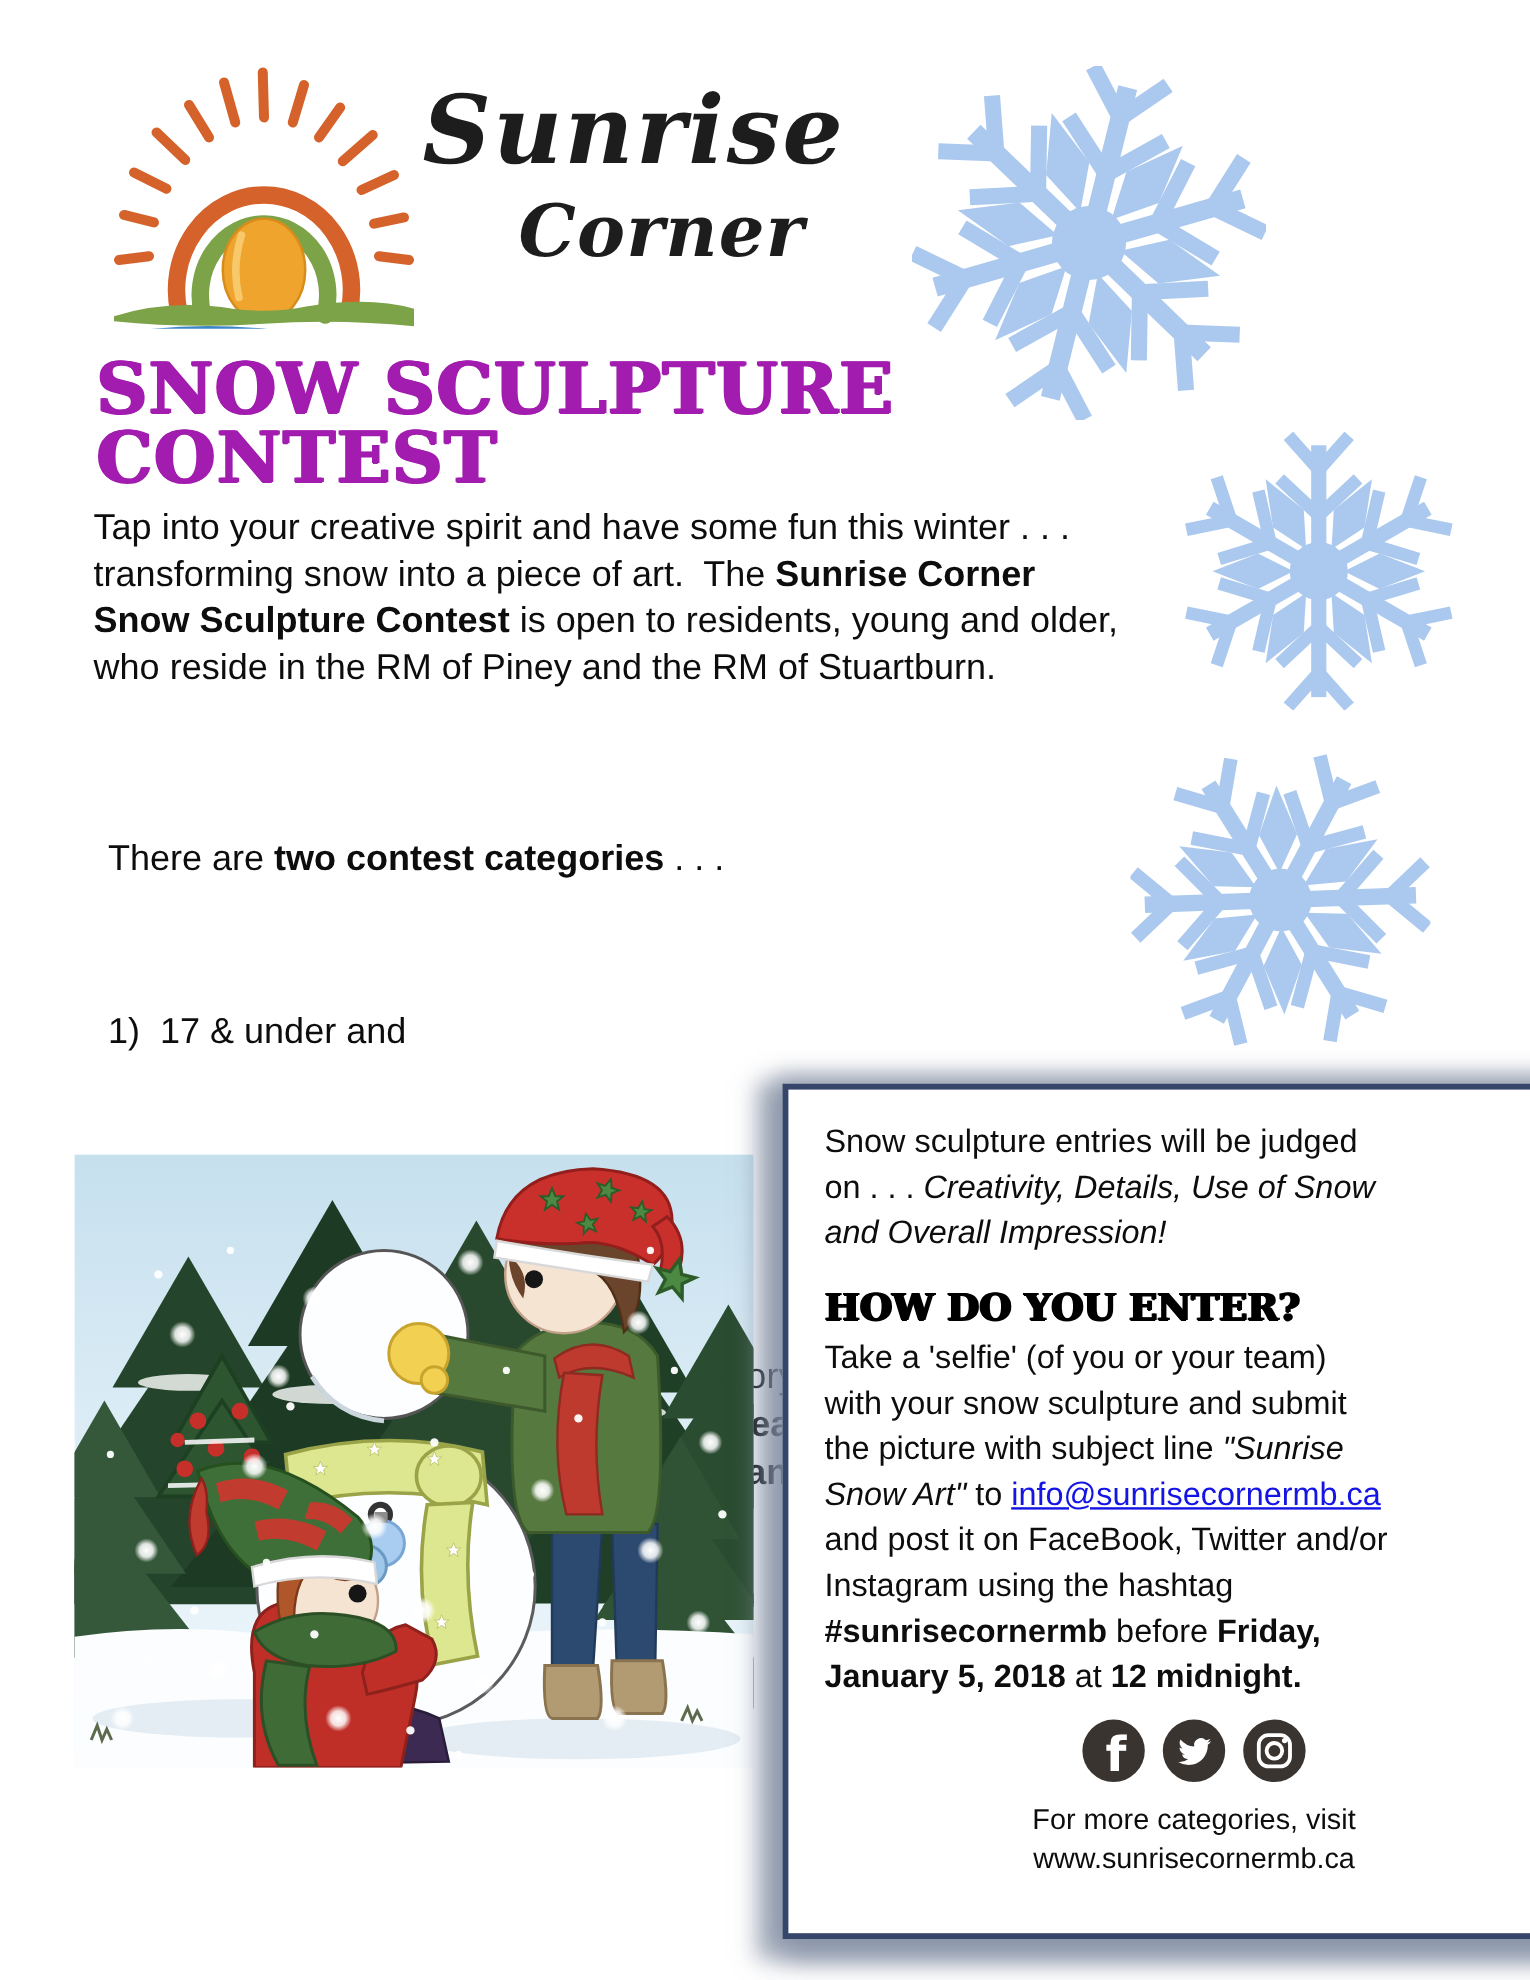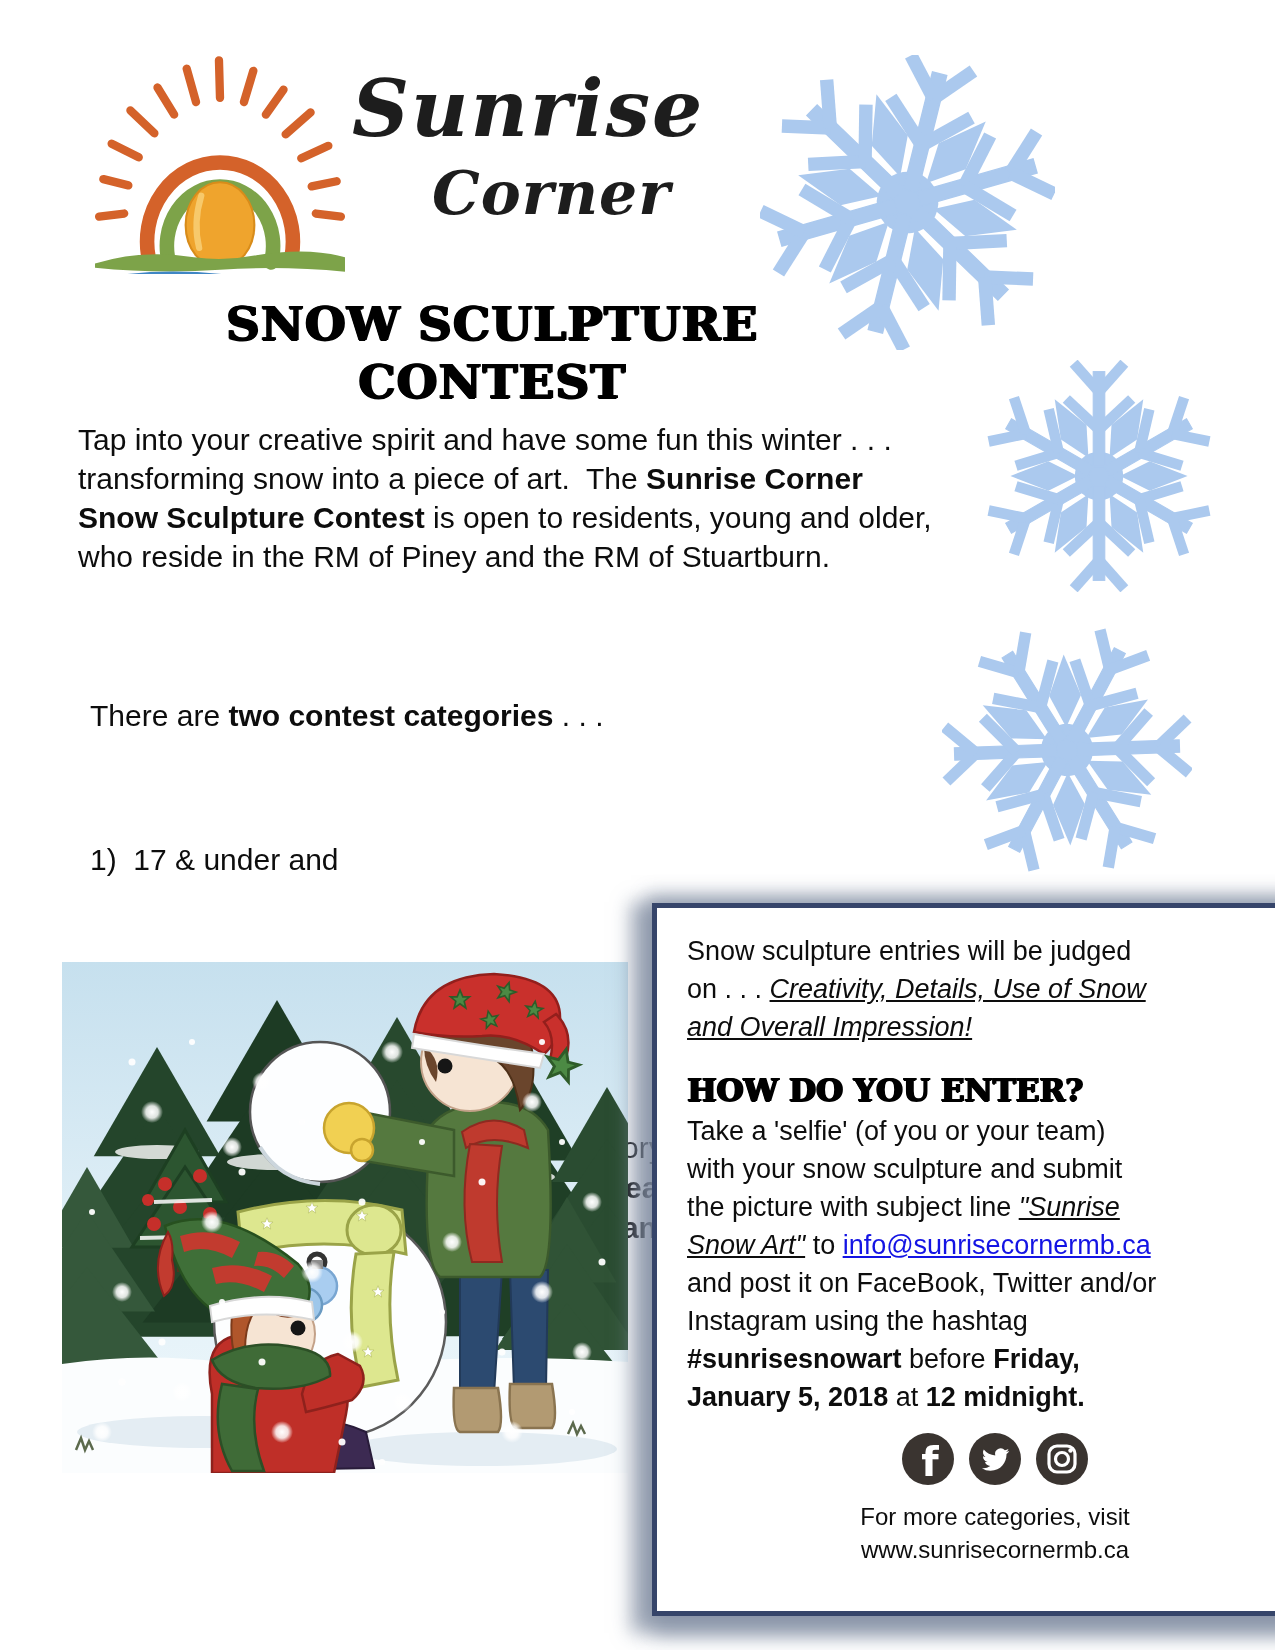--- a/index.html
+++ b/index.html
@@ -14,27 +14,27 @@
   .heavy {
     font-family:"DejaVu Serif","Liberation Serif",serif;
     font-weight:bold;
     text-shadow:1.4px 0 0 currentColor, -0.8px 0 0 currentColor, 0 0.6px 0 currentColor;
   }
 
   .logo-word { font-family:"DejaVu Serif","Liberation Serif",serif; font-style:italic; font-weight:bold; color:#1d1d1d; }
   .logo-sunrise { font-size:79px; letter-spacing:2px; }
   .logo-corner  { font-size:60px; letter-spacing:1px; }
 
-  .title { width:824px; text-align:center; font-size:47px; line-height:58px; letter-spacing:1px; color:#000000; }
+  .title { width:824px; text-align:left; font-size:59px; line-height:58px; letter-spacing:1px; color:#a21caf; }
 
   .bodytext { font-size:30px; line-height:39px; white-space:pre-wrap; }
   .bodytext p { margin:12px; }
   .catblock { line-height:40px; }
   .b { font-weight:bold; }
-  .i { font-style:italic;text-decoration:underline; }
+  .i { font-style:italic; }
   a.link { color:#1414e4; text-decoration:underline; }
 
   .infobox {
     left:652px; top:903px; width:680px; height:713px; box-sizing:border-box;
     background:#ffffff; border:5px solid #36456a;
     box-shadow:-12px 8px 18px 9px rgba(126,138,160,.72),
                 8px 12px 18px 7px rgba(126,138,160,.55),
                 0 -5px 16px 5px rgba(126,138,160,.45);
     padding:24px 24px 0 30px;
   }
@@ -308,21 +308,21 @@
     <div class="bodytext"><span class="">Snow sculpture entries will be judged
 on . . . </span><span class="i">Creativity, Details, Use of Snow
 and Overall Impression!</span></div>
     <div class="heavy howtitle">HOW DO YOU ENTER?</div>
     <div class="bodytext"><span class="">Take a 'selfie' (of you or your team)
 with your snow sculpture and submit
 the picture with subject line </span><span class="i">"Sunrise
 Snow Art"</span><span class=""> to </span><a class="link" href="#">info@sunrisecornermb.ca</a><span class="">
 and post it on FaceBook, Twitter and/or
 Instagram using the hashtag
-</span><span class="b ">#sunrisesnowart</span><span class=""> before </span><span class="b ">Friday,
+</span><span class="b ">#sunrisecornermb</span><span class=""> before </span><span class="b ">Friday,
 January 5, 2018</span><span class=""> at </span><span class="b ">12 midnight.</span></div>
 
     <div class="social-row">
       <svg width="54" height="54" viewBox="0 0 54 54">
         <circle cx="27" cy="27" r="26" fill="#3a3430"></circle>
         <text x="29" y="44" text-anchor="middle" fill="#ffffff" font-size="40" font-weight="bold" font-family="DejaVu Serif, serif">f</text>
       </svg>
       <svg width="54" height="54" viewBox="0 0 54 54">
         <circle cx="27" cy="27" r="26" fill="#3a3430"></circle>
         <path transform="translate(12,13) scale(1.25)" fill="#ffffff" d="M23.4 4.8c-.8.4-1.7.6-2.6.8a4.5 4.5 0 0 0 2-2.5c-.9.5-1.9.9-2.9 1.1a4.5 4.5 0 0 0-7.7 4.1A12.8 12.8 0 0 1 3 3.6a4.5 4.5 0 0 0 1.4 6 4.4 4.4 0 0 1-2-.6v.1c0 2.2 1.5 4 3.6 4.4a4.5 4.5 0 0 1-2 .1 4.5 4.5 0 0 0 4.2 3.1A9 9 0 0 1 1.5 18.6 12.7 12.7 0 0 0 8.4 20.6c8.3 0 12.8-6.9 12.8-12.8v-.6c.9-.6 1.6-1.4 2.2-2.4z"></path>

